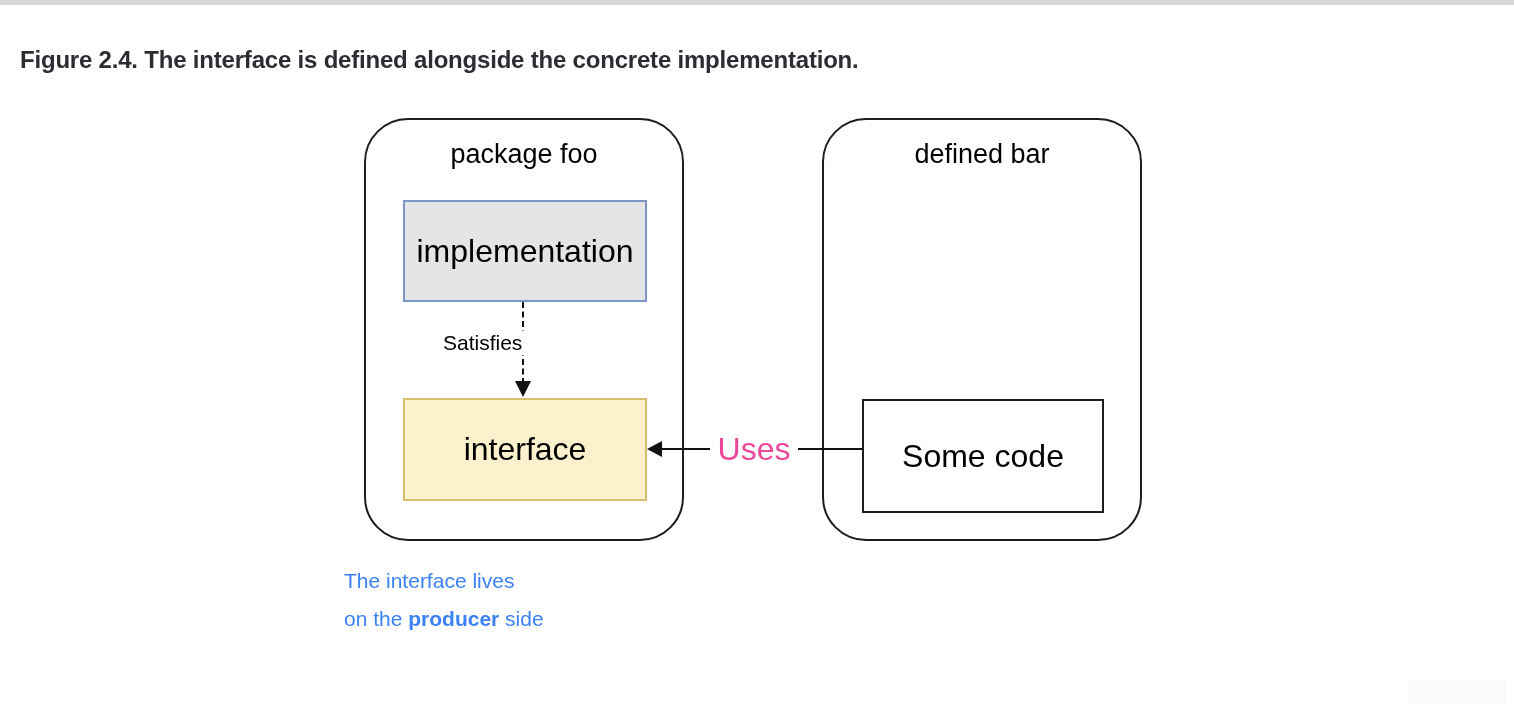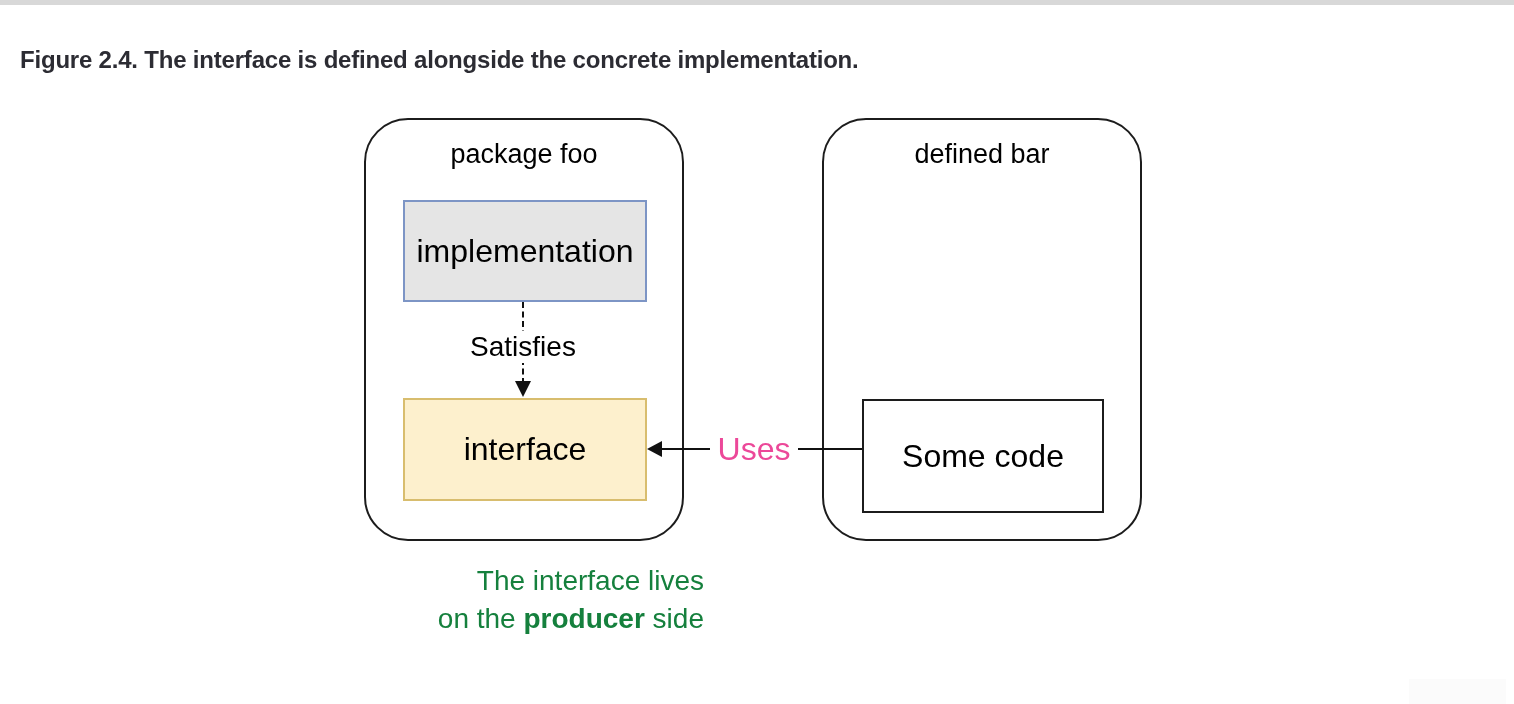--- a/index.html
+++ b/index.html
@@ -68,22 +68,22 @@
   }
 
   
   .satisfies-line {
     position: absolute; left: 522px; top: 302px;
     width: 0; height: 82px;
     border-left: 2px dashed #111111;
   }
   .satisfies-label {
     position: absolute; left: 443px; top: 331px;
-    width: 160px; text-align: center;
-    font-size: 28px; color: #000000;
+    width: 160px; text-align: left;
+    font-size: 21px; color: #000000;
     background: #ffffff;
   }
   .arrowhead-down {
     position: absolute; left: 515px; top: 381px;
     width: 0; height: 0;
     border-left: 8px solid transparent;
     border-right: 8px solid transparent;
     border-top: 16px solid #111111;
   }
 
@@ -103,23 +103,23 @@
   .uses-label {
     position: absolute; left: 710px; top: 431px;
     width: 88px; text-align: center;
     font-size: 32px; color: #ec4899;
     background: #ffffff;
   }
 
   
   .annotation {
     position: absolute; left: 344px; top: 562px;
-    width: 360px; text-align: right;
-    font-size: 28px; line-height: 38px;
-    color: #15803d;
+    width: 360px; text-align: left;
+    font-size: 21px; line-height: 38px;
+    color: #3b82f6;
   }
   .annotation b { font-weight: bold; }
 </style>
 </head>
 <body>
 
 <div class="top-bar"></div>
 
 <div class="figure-caption">Figure 2.4. The interface is defined alongside the concrete implementation.</div>
 

